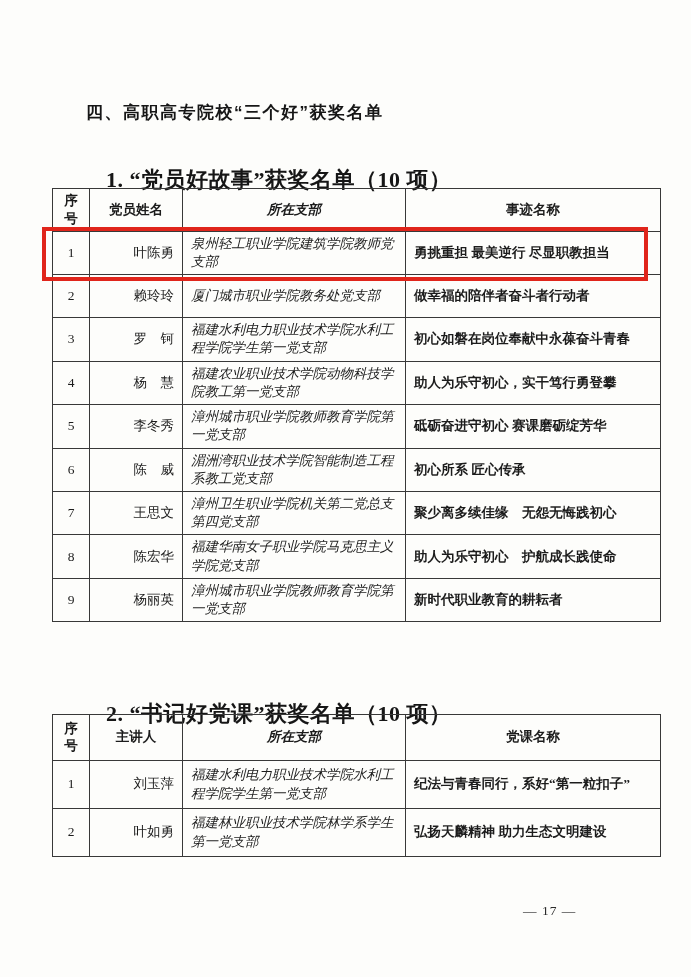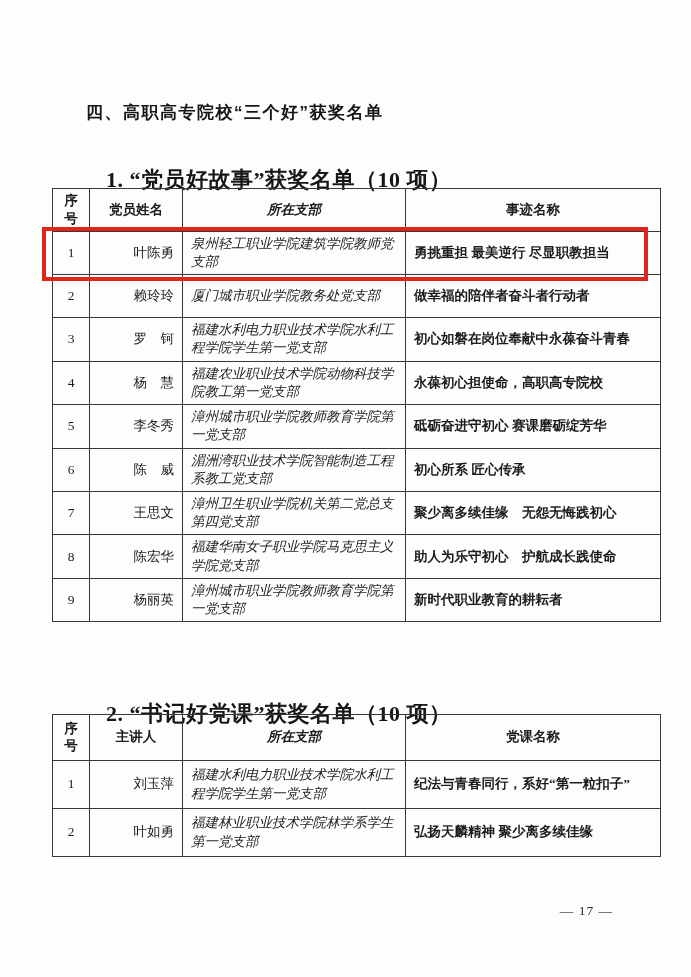--- a/index.html
+++ b/index.html
@@ -81,21 +81,21 @@
     box-sizing:border-box;
     pointer-events:none;
   }
 
   .page-number {
     position:absolute;
     left:523px; top:903px;
     width:90px;
     font-size:13.5px;
     letter-spacing:1px;
-    text-align:right;
+    text-align:left;
     color:#2a2a2a;
   }
 </style>
 </head>
 <body>
 
 <div class="page">
 
   <h1 class="section-title">四、高职高专院校“三个好”获奖名单</h1>
 
@@ -126,21 +126,21 @@
       <tr>
         <td class="c-no">3</td>
         <td class="c-name">罗　钶</td>
         <td class="c-branch">福建水利电力职业技术学院水利工程学院学生第一党支部</td>
         <td class="c-deed">初心如磐在岗位奉献中永葆奋斗青春</td>
       </tr>
       <tr>
         <td class="c-no">4</td>
         <td class="c-name">杨　慧</td>
         <td class="c-branch">福建农业职业技术学院动物科技学院教工第一党支部</td>
-        <td class="c-deed">永葆初心担使命，高职高专院校</td>
+        <td class="c-deed">助人为乐守初心，实干笃行勇登攀</td>
       </tr>
       <tr>
         <td class="c-no">5</td>
         <td class="c-name">李冬秀</td>
         <td class="c-branch">漳州城市职业学院教师教育学院第一党支部</td>
         <td class="c-deed">砥砺奋进守初心 赛课磨砺绽芳华</td>
       </tr>
       <tr>
         <td class="c-no">6</td>
         <td class="c-name">陈　威</td>
@@ -185,20 +185,20 @@
       <tr>
         <td class="c-no">1</td>
         <td class="c-name">刘玉萍</td>
         <td class="c-branch">福建水利电力职业技术学院水利工程学院学生第一党支部</td>
         <td class="c-deed">纪法与青春同行，系好“第一粒扣子”</td>
       </tr>
       <tr>
         <td class="c-no">2</td>
         <td class="c-name">叶如勇</td>
         <td class="c-branch">福建林业职业技术学院林学系学生第一党支部</td>
-        <td class="c-deed">弘扬天麟精神 聚少离多续佳缘</td>
+        <td class="c-deed">弘扬天麟精神 助力生态文明建设</td>
       </tr>
     </tbody>
   </table>
 
   <div class="page-number">— 17 —</div>
 
 </div>
 
 </body></html>

